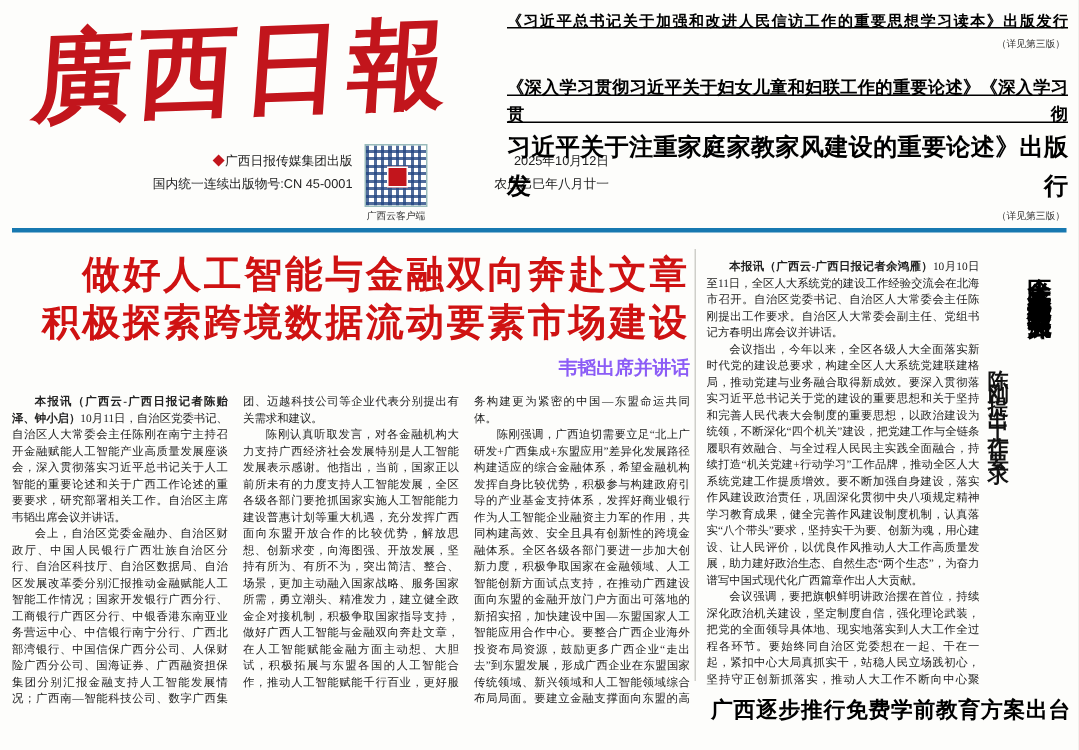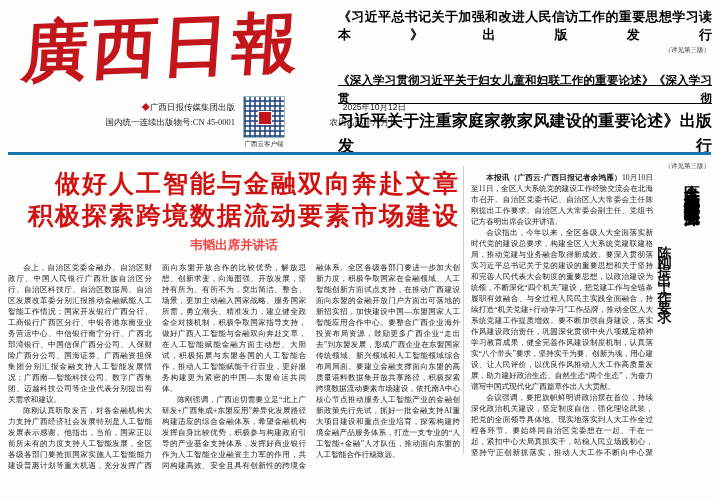--- a/index.html
+++ b/index.html
@@ -4,51 +4,51 @@
 <style>
   html,body{margin:0;padding:0;background:#e8e8e4;}
   .page{position:relative;width:719px;height:500px;background:#fdfdfb;margin:0 auto;
         font-family:"Liberation Serif",serif;color:#1c1c1c;overflow:hidden;}
 
   
   .masthead-title{position:absolute;left:22px;top:-2px;width:300px;height:100px;
     font-size:66px;font-weight:bold;color:#c2151c;letter-spacing:4px;
     font-family:"DejaVu Serif",serif;transform:rotate(-2deg) skewX(-6deg);line-height:96px;}
   .pub-info{position:absolute;left:10px;top:100px;width:225px;text-align:right;
-    font-size:8.5px;line-height:1.8;font-family:Liberation Serif, serif;color:#222;}
+    font-size:8.5px;line-height:1.8;font-family:Liberation Sans, sans-serif;color:#222;}
   .red{color:#c2151c;}
   .qr{position:absolute;left:243px;top:96px;width:40px;height:40px;border:1px solid #9bb;
     background-image:
       repeating-linear-gradient(0deg,rgba(36,70,130,.8) 0 2px,transparent 2px 5px),
       repeating-linear-gradient(90deg,rgba(36,70,130,.8) 0 2px,transparent 2px 5px);
     background-color:#fff;}
   .qr-center{position:absolute;left:14px;top:14px;width:12px;height:12px;background:#c2151c;border:1px solid #fff;}
   .qr-cap{position:absolute;left:237px;top:140px;width:54px;text-align:center;font-size:6.5px;
     font-family:"Liberation Sans",sans-serif;color:#333;}
   .date-block{position:absolute;left:296px;top:100px;width:110px;font-size:8.5px;line-height:1.8;
     font-family:"Liberation Sans",sans-serif;color:#222;text-align:right;}
 
   
   .top-heads{position:absolute;left:338px;top:8px;width:374px;
     font-family:"Liberation Sans",sans-serif;}
-  .th1{font-size:13px;font-weight:bold;line-height:1.35;text-align:justify;text-align-last:justify;color:#000;}
+  .th1{font-size:10px;font-weight:bold;line-height:1.35;text-align:justify;text-align-last:justify;color:#000;text-decoration:underline;}
   .th-note{font-size:6.5px;text-align:right;color:#333;margin:3px 2px 0 0;}
   .th2a{margin-top:16px;font-size:11.5px;font-weight:bold;line-height:1.6;text-align:justify;text-align-last:justify;color:#000;text-decoration:underline;}
   .th2b{font-size:16px;font-weight:bold;line-height:1.6;text-align:justify;text-align-last:justify;color:#000;}
 
   .blue-rule{position:absolute;left:8px;top:152px;width:703px;height:3px;background:#1778b0;}
 
   
   .main-article{position:absolute;left:8px;top:162px;width:452px;}
   .kicker{font-size:14px;font-weight:bold;text-align:center;letter-spacing:1px;
     font-family:"Liberation Sans",sans-serif;color:#111;}
   .red-head{margin-top:5px;font-size:25px;font-weight:bold;text-align:right;color:#cf1212;
     letter-spacing:2px;line-height:1.28;font-family:"Liberation Sans",sans-serif;}
-  .subhead{margin-top:6px;font-size:12.5px;font-weight:bold;text-align:center;
-    font-family:"Liberation Sans",sans-serif;color:#ef4444;}
+  .subhead{margin-top:6px;font-size:12.5px;font-weight:bold;text-align:right;
+    font-family:"Liberation Sans",sans-serif;color:#8b5cf6;}
   .cols{margin-top:8px;height:216px;overflow:hidden;column-count:3;column-gap:10px;}
   .body{font-size:7.6px;line-height:1.45;text-align:justify;color:#222;}
   .bp{margin:0;text-indent:2em;}
   .bp b{font-weight:bold;}
 
   .vdiv{position:absolute;left:463px;top:166px;width:1px;height:288px;background:#cfcfca;}
 
   
   .side-article{position:absolute;left:471px;top:172px;width:182px;height:287px;overflow:hidden;}
 
@@ -95,31 +95,33 @@
 
   <div class="blue-rule"></div>
 
   <div class="main-article">
     <div class="red-head">
       <div>做好人工智能与金融双向奔赴文章</div>
       <div>积极探索跨境数据流动要素市场建设</div>
     </div>
     <div class="subhead">韦韬出席并讲话</div>
     <div class="body cols">
+      <p class="bp"><b>本报讯</b><b>（广西云-广西日报记者陈贻泽、钟小启）</b><span>10月11日，自治区党委书记、自治区人大常委会主任陈刚在南宁主持召开金融赋能人工智能产业高质量发展座谈会，深入贯彻落实习近平总书记关于人工智能的重要论述和关于广西工作论述的重要要求，研究部署相关工作。自治区主席韦韬出席会议并讲话。</span></p>
     <p class="bp">会上，自治区党委金融办、自治区财政厅、中国人民银行广西壮族自治区分行、自治区科技厅、自治区数据局、自治区发展改革委分别汇报推动金融赋能人工智能工作情况；国家开发银行广西分行、工商银行广西区分行、中银香港东南亚业务营运中心、中信银行南宁分行、广西北部湾银行、中国信保广西分公司、人保财险广西分公司、国海证券、广西融资担保集团分别汇报金融支持人工智能发展情况；广西南—智能科技公司、数字广西集团、迈越科技公司等企业代表分别提出有关需求和建议。</p>
         <p class="bp">陈刚认真听取发言，对各金融机构大力支持广西经济社会发展特别是人工智能发展表示感谢。他指出，当前，国家正以前所未有的力度支持人工智能发展，全区各级各部门要抢抓国家实施人工智能能力建设普惠计划等重大机遇，充分发挥广西面向东盟开放合作的比较优势，解放思想、创新求变，向海图强、开放发展，坚持有所为、有所不为，突出简洁、整合、场景，更加主动融入国家战略、服务国家所需，勇立潮头、精准发力，建立健全政金企对接机制，积极争取国家指导支持，做好广西人工智能与金融双向奔赴文章，在人工智能赋能金融方面主动想、大胆试，积极拓展与东盟各国的人工智能合作，推动人工智能赋能千行百业，更好服务构建更为紧密的中国—东盟命运共同体。</p>
         <p class="bp">陈刚强调，广西迫切需要立足“北上广研发+广西集成+东盟应用”差异化发展路径构建适应的综合金融体系，希望金融机构发挥自身比较优势，积极参与构建政府引导的产业基金支持体系，发挥好商业银行作为人工智能企业融资主力军的作用，共同构建高效、安全且具有创新性的跨境金融体系。全区各级各部门要进一步加大创新力度，积极争取国家在金融领域、人工智能创新方面试点支持，在推动广西建设面向东盟的金融开放门户方面出可落地的新招实招，加快建设中国—东盟国家人工智能应用合作中心。要整合广西企业海外投资布局资源，鼓励更多广西企业“走出去”到东盟发展，形成广西企业在东盟国家传统领域、新兴领域和人工智能领域综合布局局面。要建立金融支撑面向东盟的高质量语料数据集开放共享路径，积极探索跨境数据流动要素市场建设，依托南A中心核心节点推动服务人工智能产业的金融创新政策先行先试，抓好一批金融支持AI重大项目建设和重点企业培育，探索构建跨境金融产品服务体系，打造一支专业的“人工智能+金融”人才队伍，推动面向东盟的人工智能合作行稳致远。</p>
       </div>
   </div>
 
   <div class="vdiv"></div>
 
   <div class="side-article body">
     <p class="bp"><b>本报讯</b><b>（广西云-广西日报记者余鸿雁）</b><span>10月10日至11日，全区人大系统党的建设工作经验交流会在北海市召开。自治区党委书记、自治区人大常委会主任陈刚提出工作要求。自治区人大常委会副主任、党组书记方春明出席会议并讲话。</span></p>
   <p class="bp">会议指出，今年以来，全区各级人大全面落实新时代党的建设总要求，构建全区人大系统党建联建格局，推动党建与业务融合取得新成效。要深入贯彻落实习近平总书记关于党的建设的重要思想和关于坚持和完善人民代表大会制度的重要思想，以政治建设为统领，不断深化“四个机关”建设，把党建工作与全链条履职有效融合、与全过程人民民主实践全面融合，持续打造“机关党建+行动学习”工作品牌，推动全区人大系统党建工作提质增效。要不断加强自身建设，落实作风建设政治责任，巩固深化贯彻中央八项规定精神学习教育成果，健全完善作风建设制度机制，认真落实“八个带头”要求，坚持实干为要、创新为魂，用心建设、让人民评价，以优良作风推动人大工作高质量发展，助力建好政治生态、自然生态“两个生态”，为奋力谱写中国式现代化广西篇章作出人大贡献。</p>
       <p class="bp">会议强调，要把旗帜鲜明讲政治摆在首位，持续深化政治机关建设，坚定制度自信，强化理论武装，把党的全面领导具体地、现实地落实到人大工作全过程各环节。要始终同自治区党委想在一起、干在一起，紧扣中心大局真抓实干，站稳人民立场践初心，坚持守正创新抓落实，推动人大工作不断向中心聚焦、为大局服务，切实以高质量党建引领经济社会高质量发展。要不折不扣落实中央八项规定精神，压实管党治党政治责任，构建人大系统党建协同联动工作格局，推进作风建设常态化长效化，以全面从严治党新成效推进人大工作高质量发展。</p>
     </div>
 
   <div class="v-sub">陈刚提出工作要求</div>
   <div class="v-head">全区人大系统党的建设工作经验交流会召开</div>
 
+  <div class="bottom-head">广西逐步推行免费学前教育方案出台</div>
 
 </div>
 
 </body></html>

